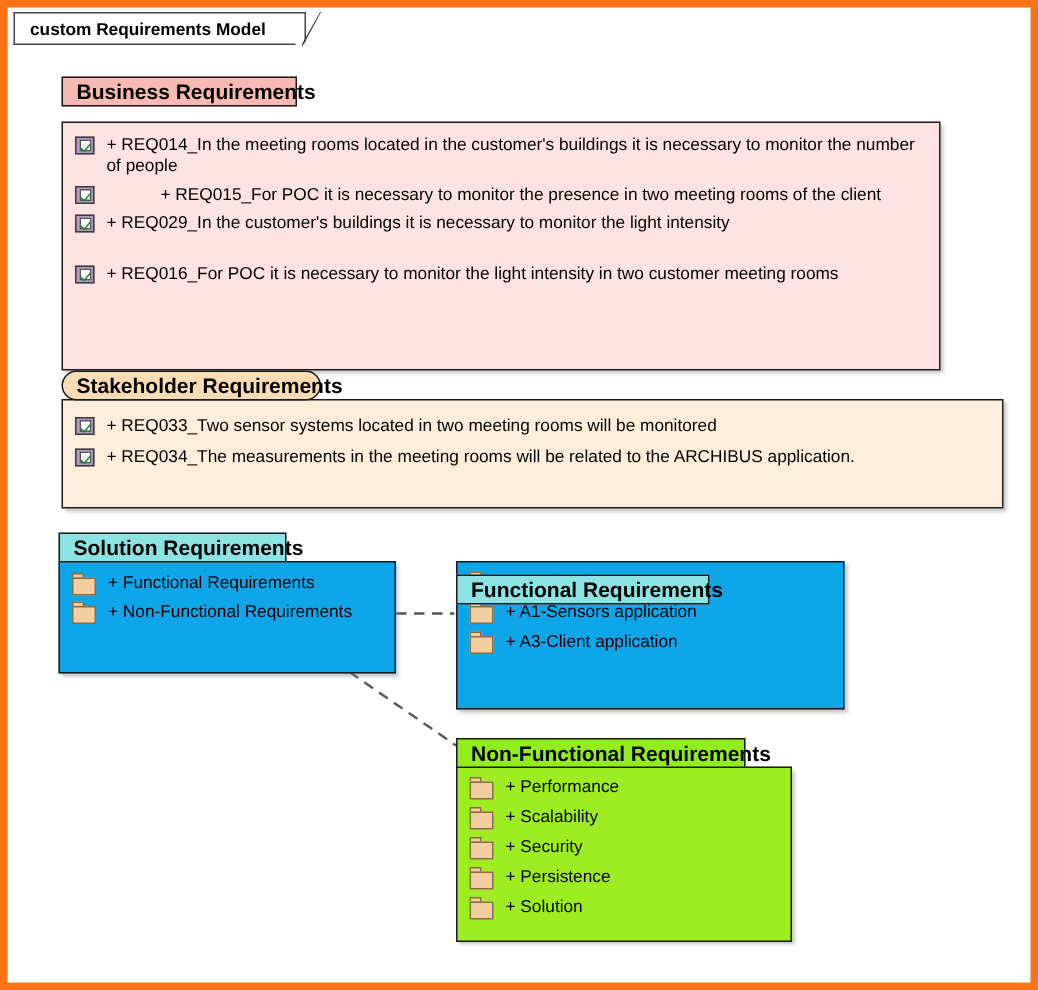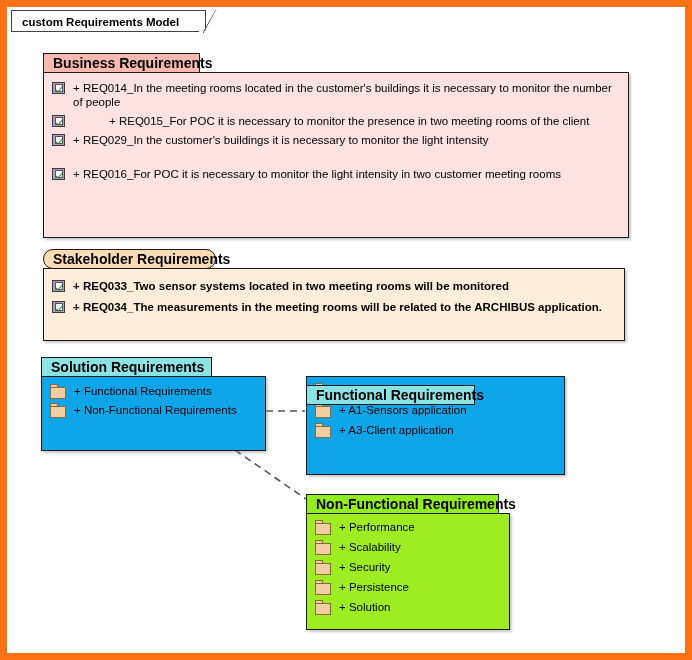--- a/index.html
+++ b/index.html
@@ -9,21 +9,21 @@
   }
   body {
     font-family: "Liberation Sans", sans-serif;
   }
 
   #canvas {
     position: relative;
     width: 692px;
     height: 660px;
     background: #ffffff;
-    border: 7px solid #f97316;
+    border: 5px solid #f97316;
     box-sizing: border-box;
     overflow: hidden;
   }
 
   
   .diagram-tab {
     position: absolute;
     left: 4px;
     top: 3px;
     height: 22px;
@@ -217,21 +217,21 @@
 
     <line x1="259" y1="404" x2="298" y2="404" stroke="#555555" stroke-width="1.6" stroke-dasharray="7,5"></line>
 
     <line x1="228" y1="443" x2="299" y2="492" stroke="#555555" stroke-width="1.6" stroke-dasharray="7,5"></line>
   </svg>
 
   <div class="uml-block theme-business">
     <div class="uml-header" style="left:36px; top:46px; width:157px;">
       <span>Business Requirements</span>
     </div>
-    <div class="uml-body" style="left:36px; top:65px; width:586px; height:166px; padding:8px 10px 0 8px;">
+    <div class="uml-body" style="left:36px; top:76px; width:586px; height:166px; padding:8px 10px 0 8px;">
 
       <div class="row" style="margin-bottom:5px;">
         <span class="cb-icon"></span>
         <span class="row-text" style="max-width:555px;">+ REQ014_In the meeting rooms located in the customer's buildings it is necessary to monitor the number of people</span>
       </div>
 
       <div class="row" style="margin-bottom:5px;gap:36px;">
         <span class="cb-icon"></span>
         <span class="row-text">+ REQ015_For POC it is necessary to monitor the presence in two meeting rooms of the client</span>
       </div>
@@ -246,37 +246,37 @@
         <span class="row-text">+ REQ016_For POC it is necessary to monitor the light intensity in two customer meeting rooms</span>
       </div>
 
     </div>
   </div>
 
   <div class="uml-block theme-stakeholder">
     <div class="uml-header" style="left:36px; top:242px; width:173px;">
       <span>Stakeholder Requirements</span>
     </div>
-    <div class="uml-body" style="left:36px; top:261px; width:582px; height:73px; padding:10px 10px 0 8px;font-weight:bold;">
+    <div class="uml-body" style="left:36px; top:261px; width:628px; height:73px; padding:10px 10px 0 8px;">
 
       <div class="row" style="margin-bottom:7px;">
         <span class="cb-icon"></span>
         <span class="row-text">+ REQ033_Two sensor systems located in two meeting rooms will be monitored</span>
       </div>
 
       <div class="row">
         <span class="cb-icon"></span>
         <span class="row-text">+ REQ034_The measurements in the meeting rooms will be related to the ARCHIBUS application.</span>
       </div>
 
     </div>
   </div>
 
   <div class="uml-block theme-cyan">
-    <div class="uml-header" style="left:34px; top:350px; width:171px;align-items:center;">
+    <div class="uml-header" style="left:34px; top:350px; width:152px;align-items:center;">
       <span>Solution Requirements</span>
     </div>
     <div class="uml-body" style="left:34px; top:369px; width:225px; height:75px; padding:7px 8px 0 8px;">
 
       <div class="row" style="margin-bottom:4px;">
         <span class="pkg-icon">
           <span class="tab-part"></span>
             <span class="body-part"></span>
         </span>
         <span class="row-text">+ Functional Requirements</span>
@@ -324,21 +324,21 @@
         <span class="row-text">+ A3-Client application</span>
       </div>
 
     </div>
   </div>
 
   <div class="uml-block theme-green">
     <div class="uml-header" style="left:299px; top:487px; width:193px;">
       <span>Non-Functional Requirements</span>
     </div>
-    <div class="uml-body" style="left:299px; top:506px; width:204px; height:117px; padding:6px 8px 0 8px;">
+    <div class="uml-body" style="left:299px; top:506px; width:224px; height:117px; padding:6px 8px 0 8px;">
 
       <div class="row" style="margin-bottom:5px;">
         <span class="pkg-icon">
           <span class="tab-part"></span>
             <span class="body-part"></span>
         </span>
         <span class="row-text">+ Performance</span>
       </div>
 
       <div class="row" style="margin-bottom:5px;">

